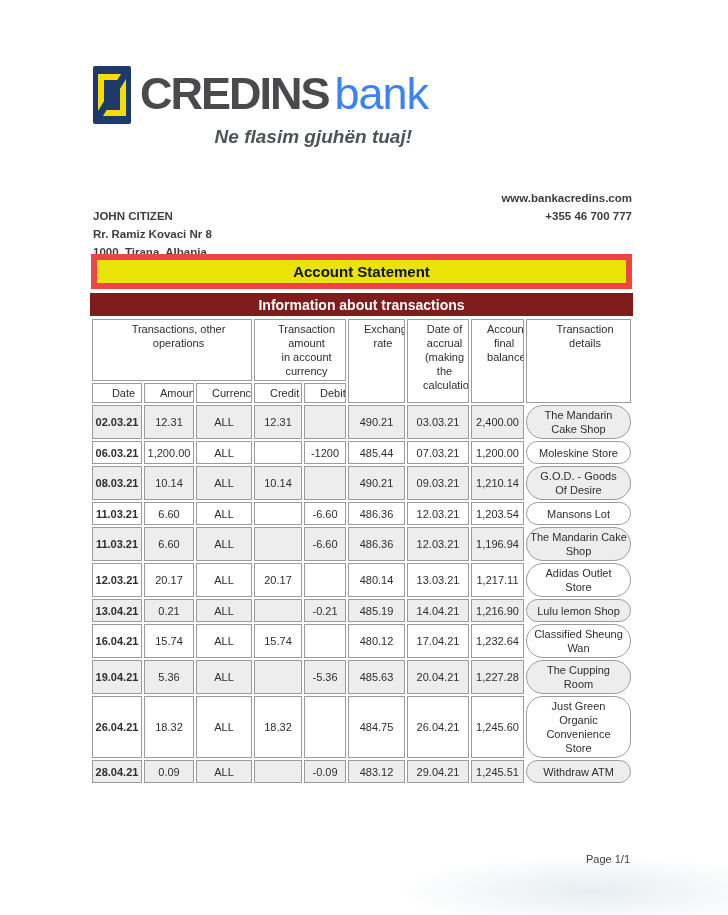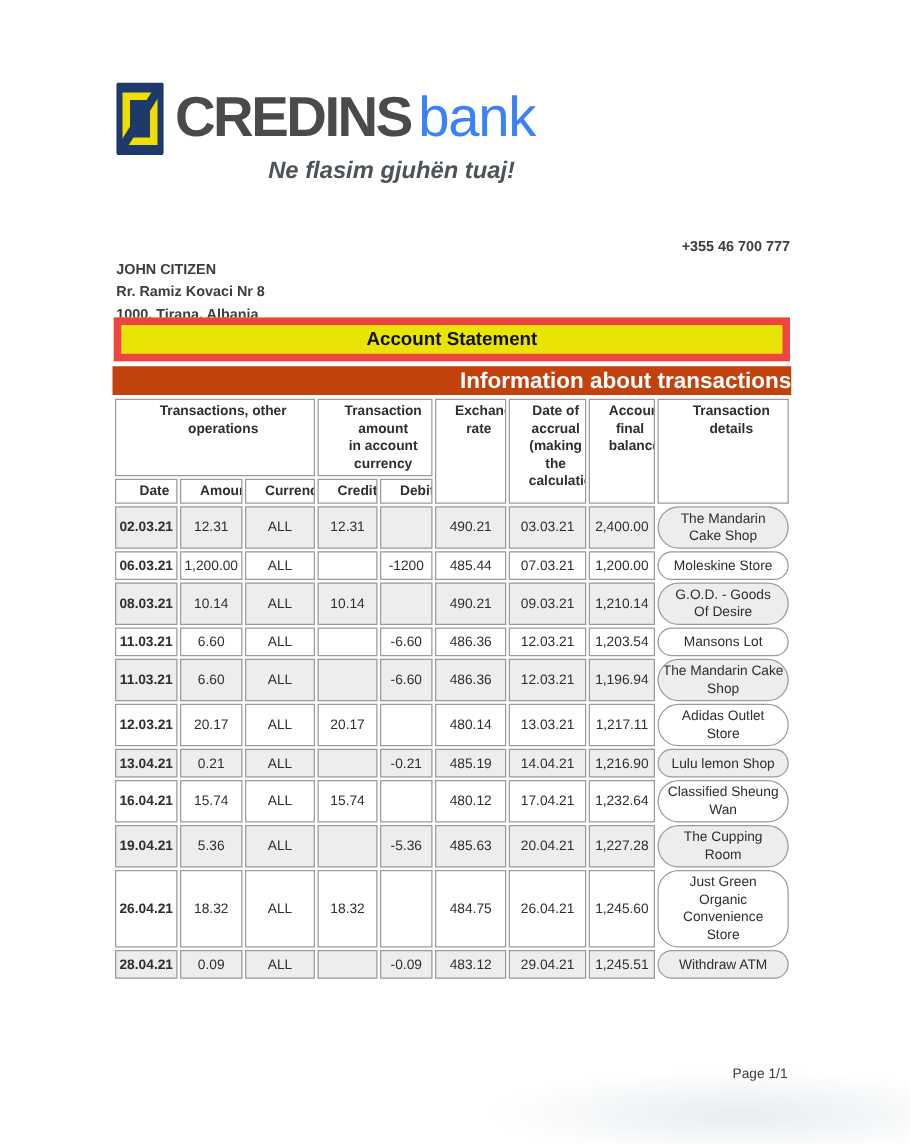--- a/index.html
+++ b/index.html
@@ -26,38 +26,38 @@
     font-size:11.5px;font-weight:bold;color:#3d3d3d;line-height:18px;}
 
   
   .statement{left:90px;top:254px;width:543px;}
   .band-yellow{
     background:#e9e405;border:6px solid #ef4444;height:23px;margin:0 1px 4px 1px;
     display:flex;align-items:center;justify-content:center;
     font-size:15px;font-weight:bold;color:#111;text-align:center;
   }
   .band-navy{
-    background:#c2410c;height:23px;margin-bottom:1px;
-    display:flex;align-items:center;justify-content:flex-end;
-    font-size:18px;font-weight:bold;color:#ffffff;
+    background:#7f1d1d;height:23px;margin-bottom:1px;
+    display:flex;align-items:center;justify-content:center;
+    font-size:14px;font-weight:bold;color:#ffffff;
   }
 
   table.tx{
     width:543px;table-layout:fixed;
     border-collapse:separate;border-spacing:2px;
     background:#ffffff;
   }
   table.tx th, table.tx td{
     box-sizing:border-box;
     border:1px solid #9b9b9b;
     font-size:11px;line-height:14px;color:#2e2e2e;
     padding:2px;text-align:center;vertical-align:middle;
     overflow:hidden;
   }
-  table.tx th{background:#ffffff;font-weight:bold;vertical-align:top;white-space:pre-line;padding-left:15px;}
+  table.tx th{background:#ffffff;font-weight:normal;vertical-align:top;white-space:pre-line;padding-left:15px;}
   th.h-group1{font-weight:bold;text-align:left;padding-left:3px;height:60px;}
   th.h-group2{text-align:left;padding-left:4px;}
   th.h-sub{height:19px;vertical-align:middle;}
   th.h-date{font-weight:bold;border-color:#2e2e2e;}
   table.tx td{height:23px;}
   tr.odd td{background:#ededed;}
   td.col-date{font-weight:bold;border-color:#2e2e2e;color:#111;}
   td.col-details{white-space:pre;padding:2px 1px;border-radius:17px;}
 
   
@@ -81,20 +81,21 @@
   </div>
 </div>
 <div class="abs tagline">Ne flasim gjuhën tuaj!</div>
 
 <div class="abs customer">
   <div>JOHN CITIZEN</div>
   <div>Rr. Ramiz Kovaci Nr 8</div>
   <div>1000, Tirana, Albania</div>
 </div>
 <div class="abs contact">
+  <div>www.bankacredins.com</div>
   <div>+355 46 700 777</div>
 </div>
 
 <div class="abs statement">
   <div class="band-yellow">
     <span>Account Statement</span>
   </div>
   <div class="band-navy">
     <span>Information about transactions</span>
   </div>

